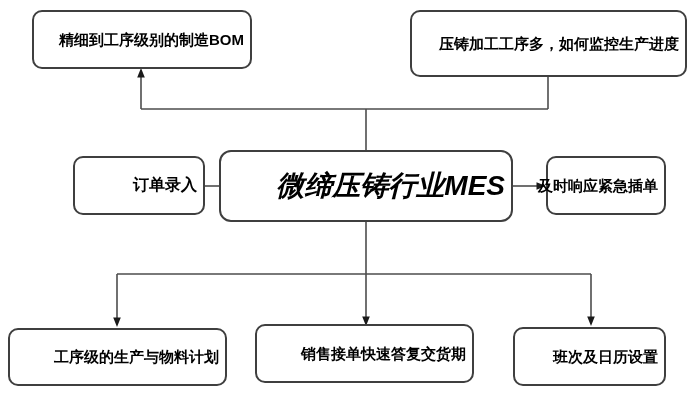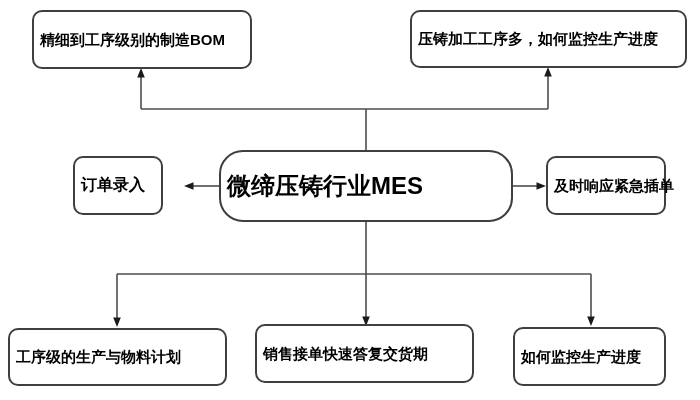--- a/index.html
+++ b/index.html
@@ -23,35 +23,35 @@
     height: 400px;
   }
   .node {
     position: absolute;
     box-sizing: border-box;
     background: #ffffff;
     border: 2px solid #3f3f3f;
     border-radius: 10px;
     display: flex;
     align-items: center;
-    justify-content: flex-start;
+    justify-content: flex-end;
     text-align: center;
     color: #000000;
     font-weight: 600;
     font-size: 15px;
     line-height: 1.15;
     padding: 2px 6px;
     white-space: nowrap;
   }
   .node-top-left     { left: 32px;  top: 10px;  width: 220px; height: 59px; }
-  .node-top-right    { left: 410px; top: 10px;  width: 277px; height: 58px; }
-  .node-left         { left: 73px;  top: 156px; width: 90px; height: 59px; font-size: 16px; }
+  .node-top-right    { left: 410px; top: 10px;  width: 277px; height: 67px; }
+  .node-left         { left: 73px;  top: 156px; width: 132px; height: 59px; font-size: 16px; }
   .node-center       { left: 219px; top: 150px; width: 294px; height: 72px;
-                       border-width: 2.5px; border-radius: 24px;
-                       font-weight: 700; font-size: 24px; }
+                       border-width: 2.5px; border-radius: 12px;
+                       font-weight: 700; font-size: 28px; font-style: italic; }
   .node-right        { left: 546px; top: 156px; width: 120px; height: 59px; }
   .node-bottom-left  { left: 8px;   top: 328px; width: 219px; height: 58px; }
   .node-bottom-mid   { left: 255px; top: 324px; width: 219px; height: 59px; }
   .node-bottom-right { left: 513px; top: 327px; width: 153px; height: 59px; }
 </style>
 </head>
 <body>
 
 <div class="canvas">
 
@@ -105,16 +105,16 @@
 
   <div class="node node-bottom-left">
     <span>工序级的生产与物料计划</span>
   </div>
 
   <div class="node node-bottom-mid">
     <span>销售接单快速答复交货期</span>
   </div>
 
   <div class="node node-bottom-right">
-    <span>如何监控生产进度</span>
+    <span>班次及日历设置</span>
   </div>
 
 </div>
 
 </body></html>

